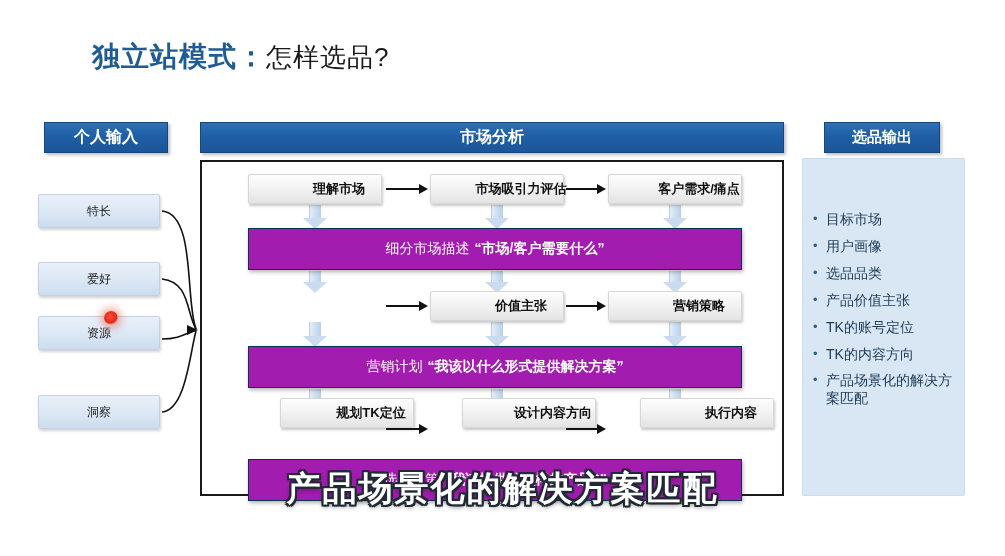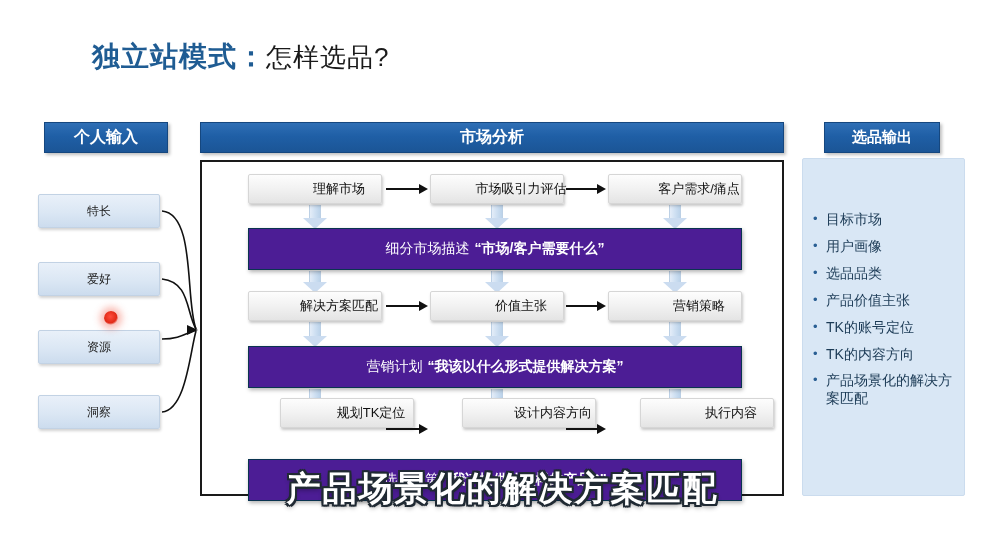--- a/index.html
+++ b/index.html
@@ -40,21 +40,21 @@
     position: absolute; left: 38px; width: 122px; height: 34px;
     background: linear-gradient(180deg, #e9f0f9 0%, #dbe7f4 55%, #ccdcee 100%);
     border: 1px solid #c2d2e4;
     border-radius: 2px;
     display: flex; align-items: center; justify-content: center;
     font-size: 12px; color: #1b1b1b;
     box-shadow: 1px 2px 3px rgba(0,0,0,0.18);
   }
   #in-0 { top: 194px; }
   #in-1 { top: 262px; text-align: center; }
-  #in-2 { top: 330px; }
+  #in-2 { top: 316px; }
   #in-3 { top: 395px; }
 
   
   #connectors { position: absolute; left: 0; top: 0; width: 1005px; height: 556px; pointer-events: none; }
 
   
   #cursor-dot {
     position: absolute; left: 104px; top: 311px; width: 14px; height: 14px;
     border-radius: 50%;
     background: radial-gradient(circle at 45% 40%, #ff4d3d 0%, #e12a16 55%, rgba(225,42,22,0.35) 72%, rgba(225,42,22,0) 100%);
@@ -66,39 +66,39 @@
     position: absolute; left: 200px; top: 160px; width: 584px; height: 336px;
     background: #ffffff; border: 2px solid #1a1a1a;
   }
 
   
   .step {
     position: absolute; height: 30px;
     background: linear-gradient(180deg, #fdfdfd 0%, #f2f2f2 48%, #e4e4e4 100%);
     border: 1px solid #d6d6d6; border-radius: 2px;
     display: flex; align-items: center; justify-content: center;
-    font-size: 13px; font-weight: normal; color: #111;
+    font-size: 13px; font-weight: bold; color: #111;
     box-shadow: 1px 2px 3px rgba(0,0,0,0.22);
     white-space: nowrap;
     padding-left: 48px;
   }
   .step.w-a { width: 134px; }
 
   
   .r1 { top: 174px; }
   .r2 { top: 291px; }
   .r3 { top: 398px; margin-left: 32px; }
   .c1 { left: 248px; }
   .c2 { left: 430px; }
   .c3 { left: 608px; }
 
   
   .bar {
     position: absolute; left: 248px; width: 494px; height: 42px;
-    background: #4c1d95; border: 1px solid #0a3450;
+    background: #a21caf; border: 1px solid #0a3450;
     display: flex; align-items: center; justify-content: center;
     color: #ffffff; font-size: 14px; white-space: nowrap;
     box-shadow: 1px 2px 4px rgba(0,0,0,0.3);
   }
   .bar .plain  { font-weight: normal; }
   .bar .quoted { font-weight: bold; margin-left: 5px; }
   #bar-0 { top: 228px; }
   #bar-1 { top: 346px; }
   #bar-2 { top: 459px; }
 
@@ -250,21 +250,20 @@
   <div class="h-arrow" style="left:566px; top:184px; width:40px;">
     <div class="shaft" style="width:31px;"></div>
       <div class="head" style="left:31px;"></div>
   </div>
 
   <div class="bar" id="bar-0">
     <span class="plain">细分市场描述</span>
       <span class="quoted">“市场/客户需要什么”</span>
   </div>
 
-  <div class="step w-a r2 c1">解决方案匹配</div>
   <div class="step w-a r2 c2">价值主张</div>
   <div class="step w-a r2 c3">营销策略</div>
 
   <div class="h-arrow" style="left:386px; top:301px; width:42px;">
     <div class="shaft" style="width:33px;"></div>
       <div class="head" style="left:33px;"></div>
   </div>
   <div class="h-arrow" style="left:566px; top:301px; width:40px;">
     <div class="shaft" style="width:31px;"></div>
       <div class="head" style="left:31px;"></div>

